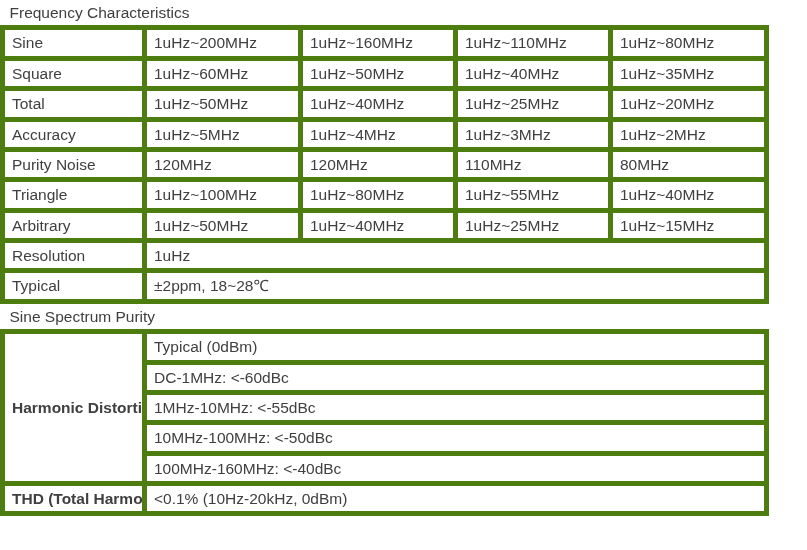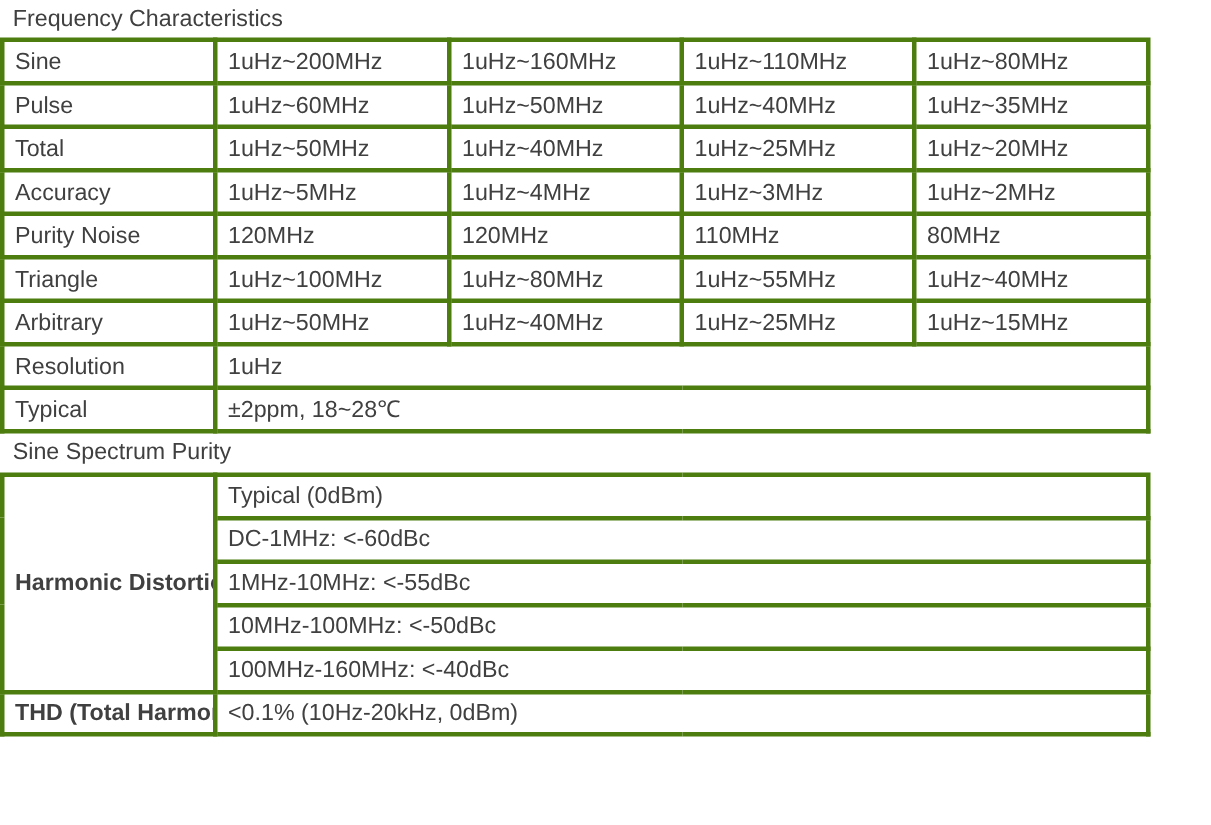--- a/index.html
+++ b/index.html
@@ -17,21 +17,21 @@
   #spec-table {
     border-collapse: collapse;
     table-layout: fixed;
     width: 764px;
     margin: 0;
     font-size: 15.5px;
     line-height: 1.25;
     color: #404040;
   }
   #spec-table td {
-    border: 3px solid #4d7c0f;
+    border: 5px solid #4d7c0f;
     padding: 3px 0 3px 7px;
     vertical-align: middle;
     background: #ffffff;
     white-space: nowrap;
     overflow: hidden;
   }
   
   #spec-table tr.section-title td {
     border-left: none;
     border-right: none;
@@ -69,21 +69,21 @@
 
     <tr class="r-tall">
       <td class="label-cell">Sine</td>
       <td>1uHz~200MHz</td>
       <td>1uHz~160MHz</td>
       <td>1uHz~110MHz</td>
       <td>1uHz~80MHz</td>
     </tr>
 
     <tr class="r-tall">
-      <td class="label-cell">Pulse</td>
+      <td class="label-cell">Square</td>
       <td>1uHz~60MHz</td>
       <td>1uHz~50MHz</td>
       <td>1uHz~40MHz</td>
       <td>1uHz~35MHz</td>
     </tr>
 
     <tr class="r-tall">
       <td class="label-cell">Total</td>
       <td>1uHz~50MHz</td>
       <td>1uHz~40MHz</td>

